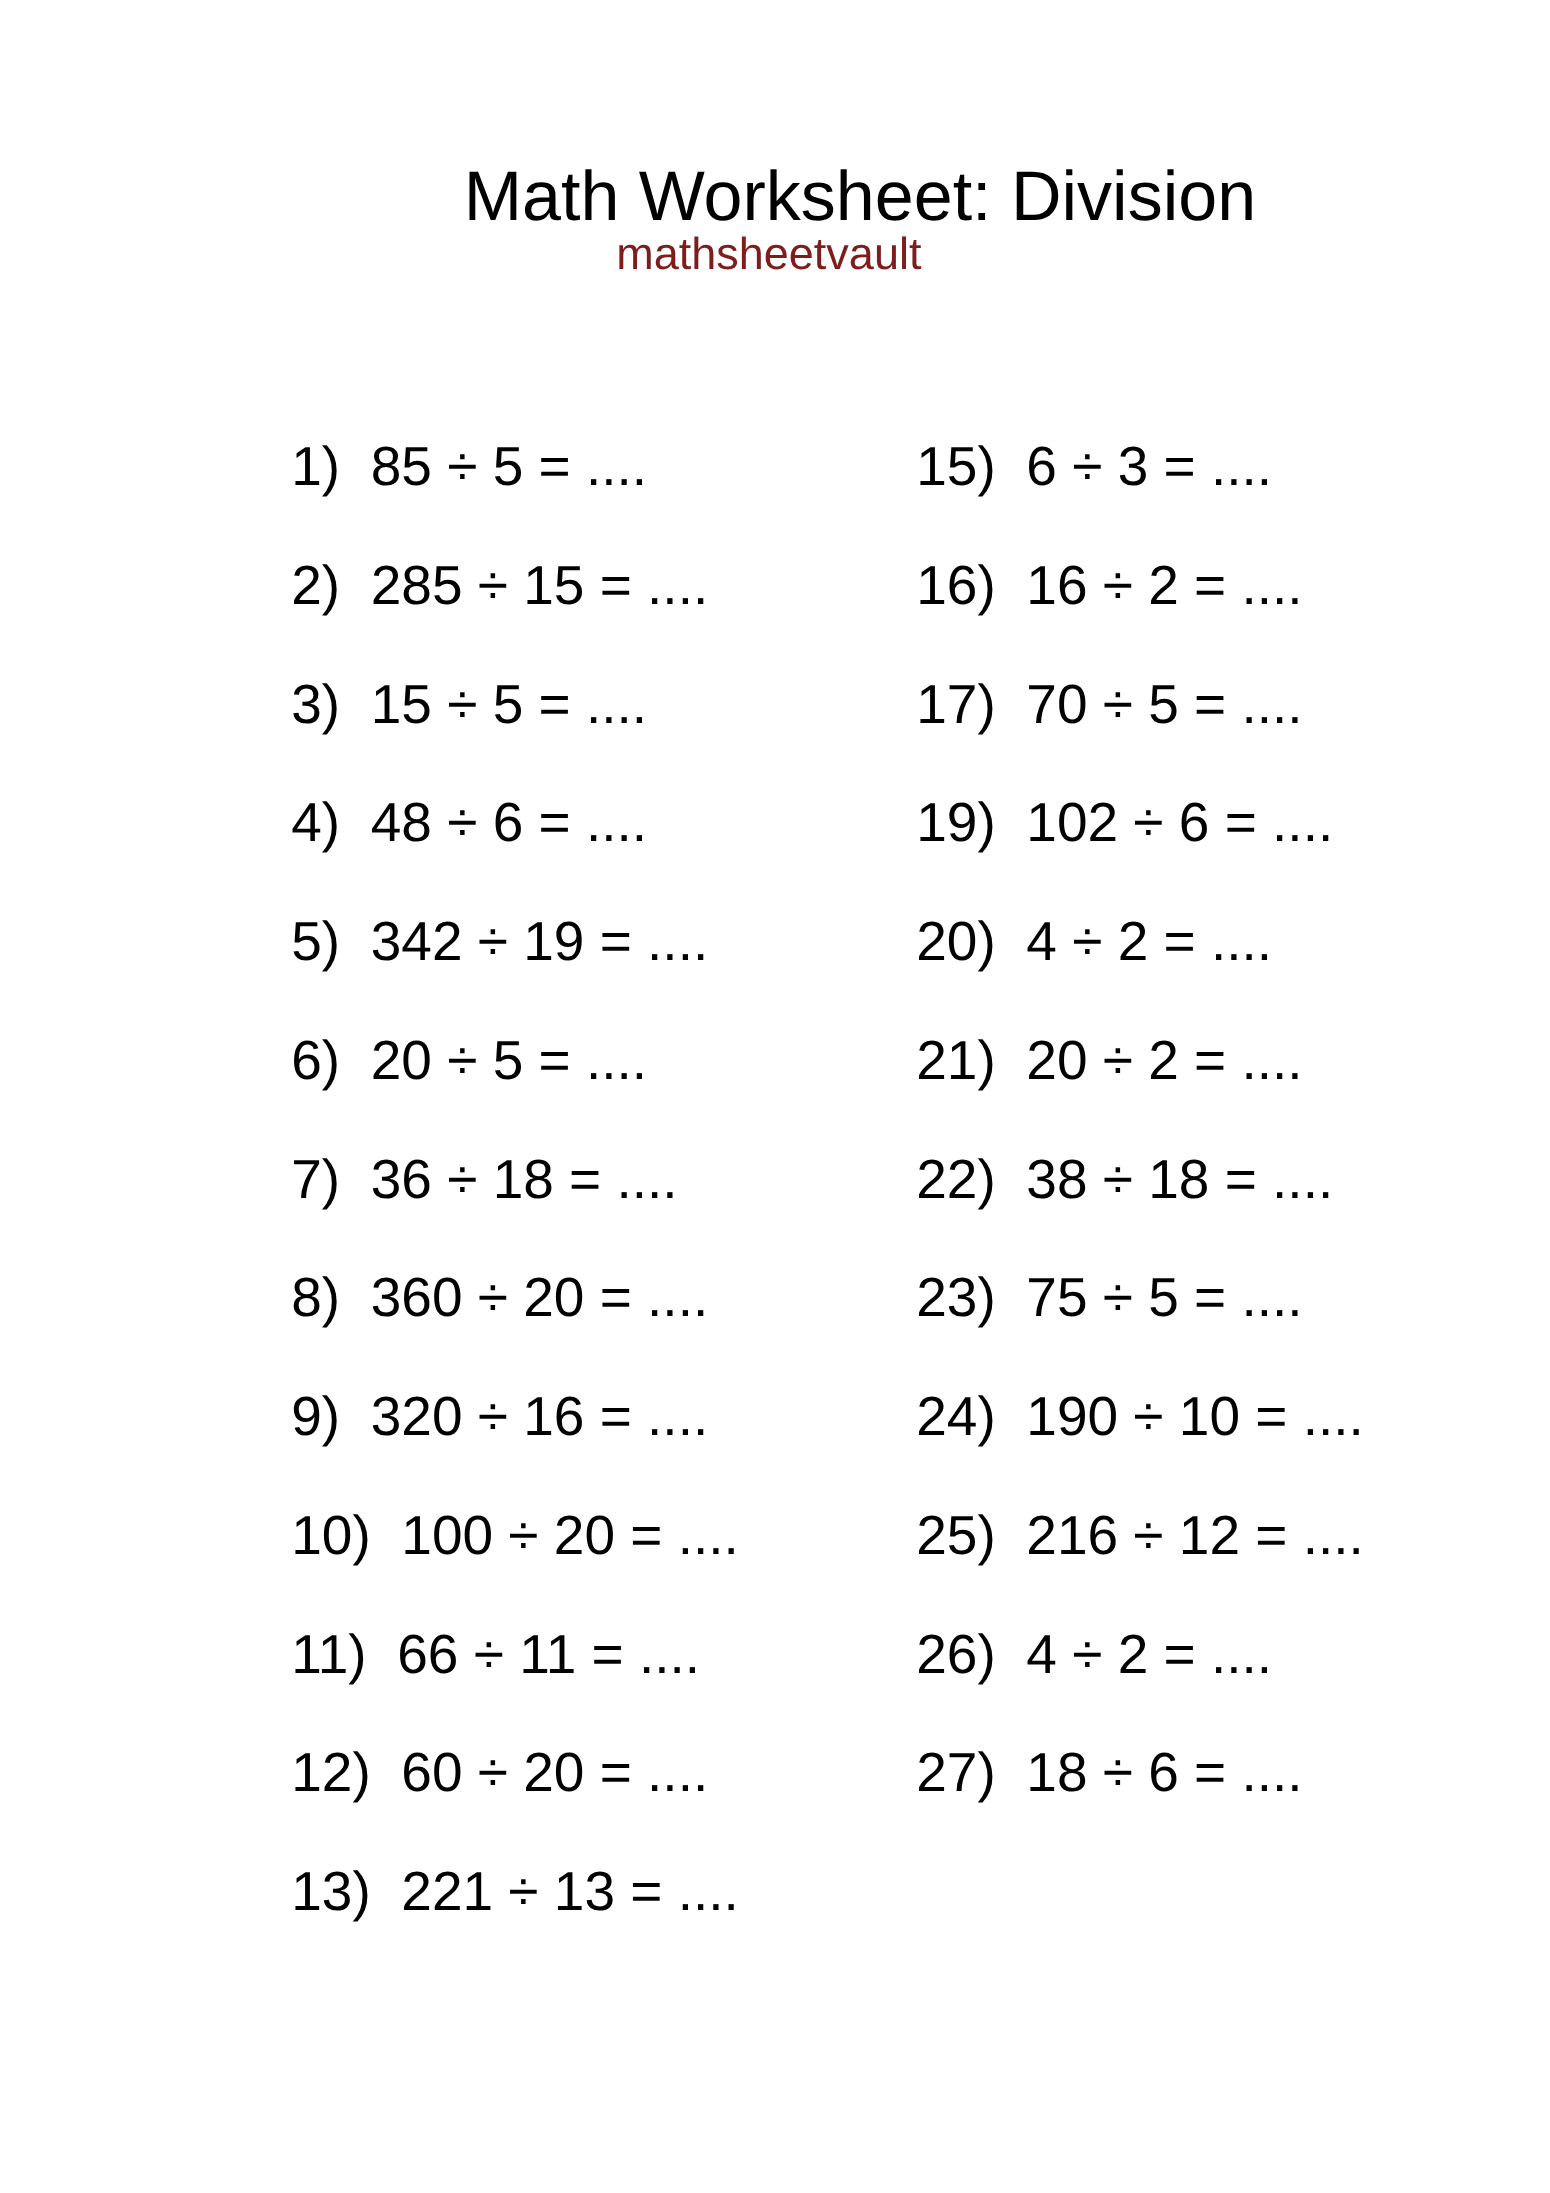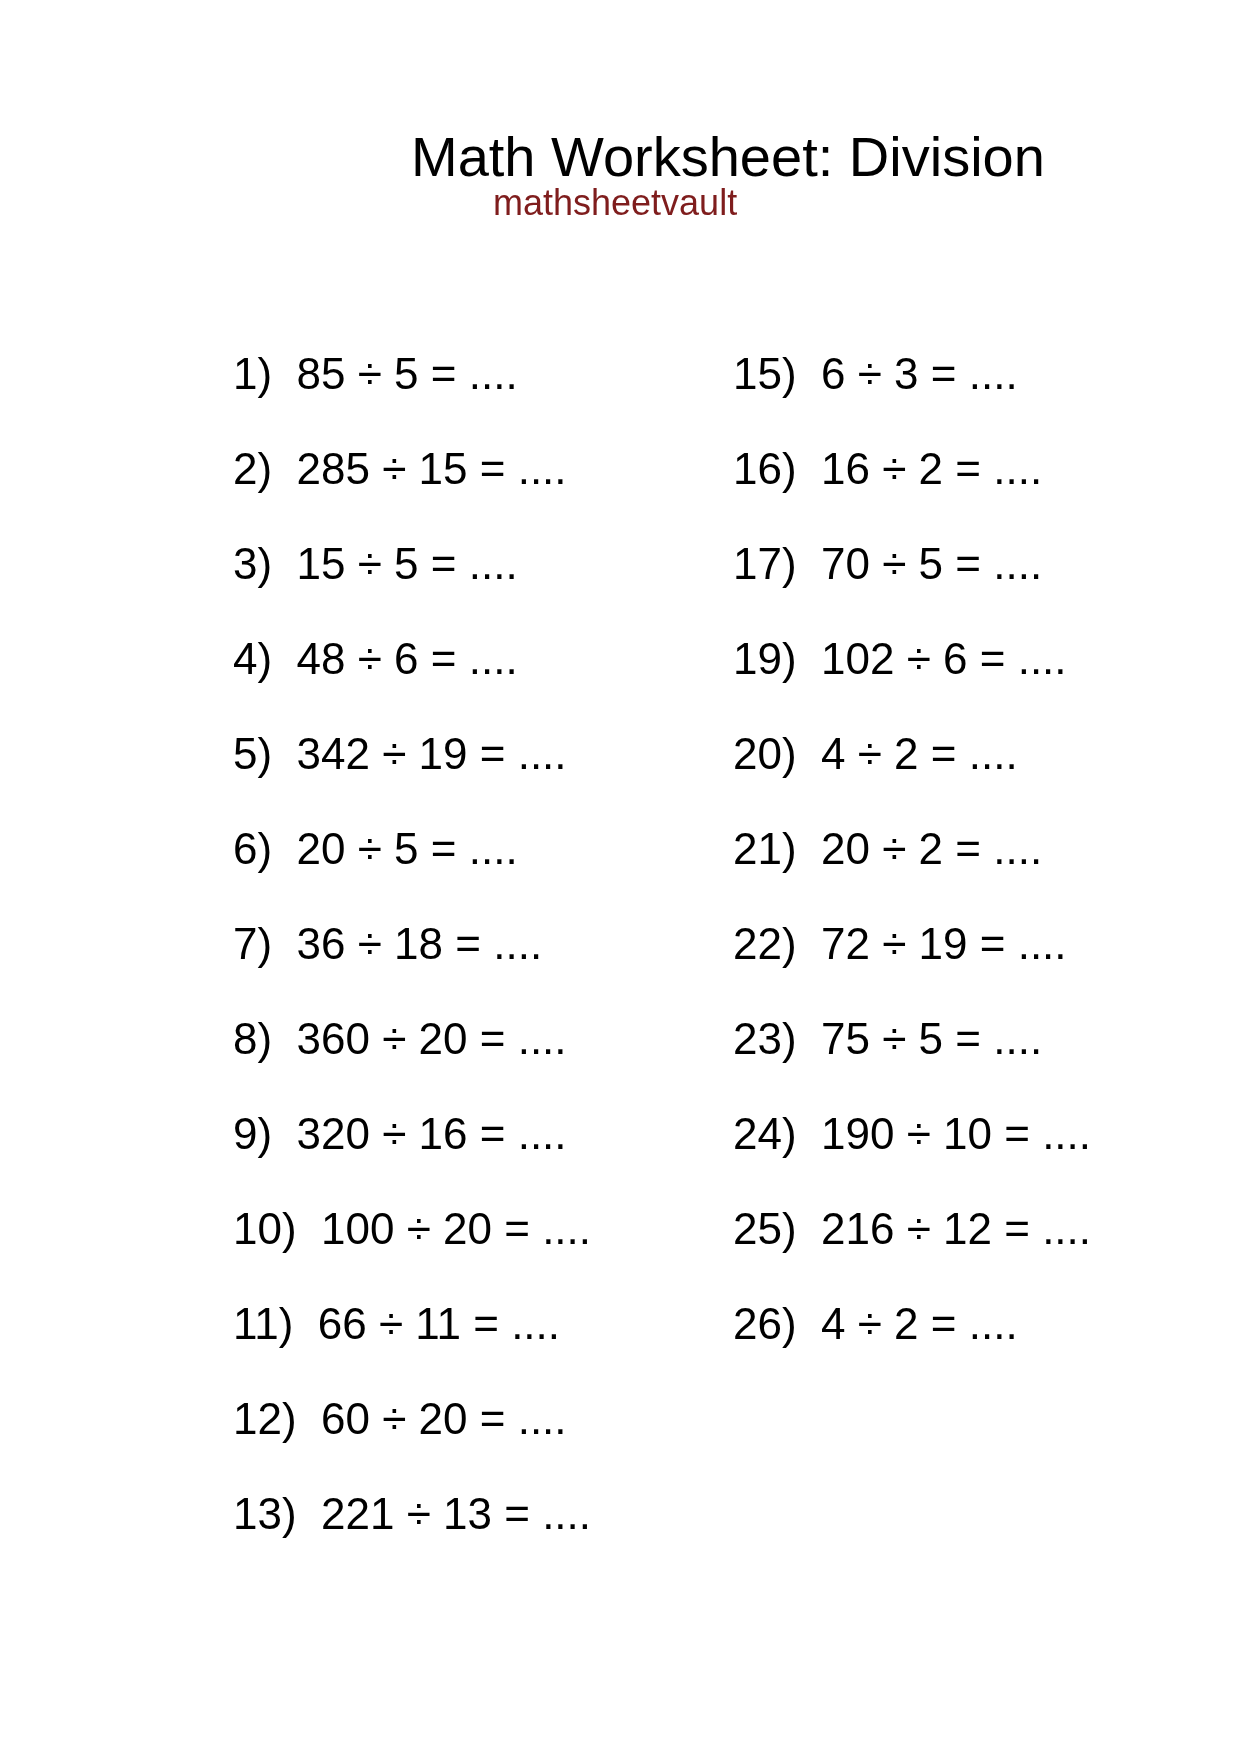--- a/index.html
+++ b/index.html
@@ -1,19 +1,19 @@
 <!DOCTYPE html>
 <html><head>
 <meta charset="utf-8">
 <style>
   html, body { margin: 0; padding: 0; background: #ffffff; }
   body { width: 1240px; height: 1754px; position: relative; overflow: hidden;
          font-family: "Liberation Sans", sans-serif; color: #000; }
   .title { position: absolute; left: 371px; top: 129px; font-size: 56px; line-height: 1;
-           white-space: nowrap; color: #000; margin-left: 40px; }
+           white-space: nowrap; color: #000; }
   .subtitle { position: absolute; left: 473px; top: 185px; font-size: 36px; line-height: 1;
               white-space: nowrap; color: #7f1d1d; margin-left: 20px; }
   .col { position: absolute; top: 352px; }
   .col-left { left: 203px; }
   .col-right { left: 703px; }
   .problem { height: 95px; font-size: 44px; line-height: 1; white-space: pre; margin-left: 30px; }
   .problem .num, .problem .expr { display: inline; }
 </style>
 </head>
 <body>
@@ -37,18 +37,19 @@
   <div class="problem"><span class="num">13)</span>  <span class="expr">221 ÷ 13 = ....</span></div>
 </div>
 
 <div class="col col-right">
   <div class="problem"><span class="num">15)</span>  <span class="expr">6 ÷ 3 = ....</span></div>
   <div class="problem"><span class="num">16)</span>  <span class="expr">16 ÷ 2 = ....</span></div>
   <div class="problem"><span class="num">17)</span>  <span class="expr">70 ÷ 5 = ....</span></div>
   <div class="problem"><span class="num">19)</span>  <span class="expr">102 ÷ 6 = ....</span></div>
   <div class="problem"><span class="num">20)</span>  <span class="expr">4 ÷ 2 = ....</span></div>
   <div class="problem"><span class="num">21)</span>  <span class="expr">20 ÷ 2 = ....</span></div>
-  <div class="problem"><span class="num">22)</span>  <span class="expr">72 ÷ 19 = ....</span></div>
+  <div class="problem"><span class="num">22)</span>  <span class="expr">38 ÷ 18 = ....</span></div>
   <div class="problem"><span class="num">23)</span>  <span class="expr">75 ÷ 5 = ....</span></div>
   <div class="problem"><span class="num">24)</span>  <span class="expr">190 ÷ 10 = ....</span></div>
   <div class="problem"><span class="num">25)</span>  <span class="expr">216 ÷ 12 = ....</span></div>
   <div class="problem"><span class="num">26)</span>  <span class="expr">4 ÷ 2 = ....</span></div>
+  <div class="problem"><span class="num">27)</span>  <span class="expr">18 ÷ 6 = ....</span></div>
 </div>
 
 </body></html>

